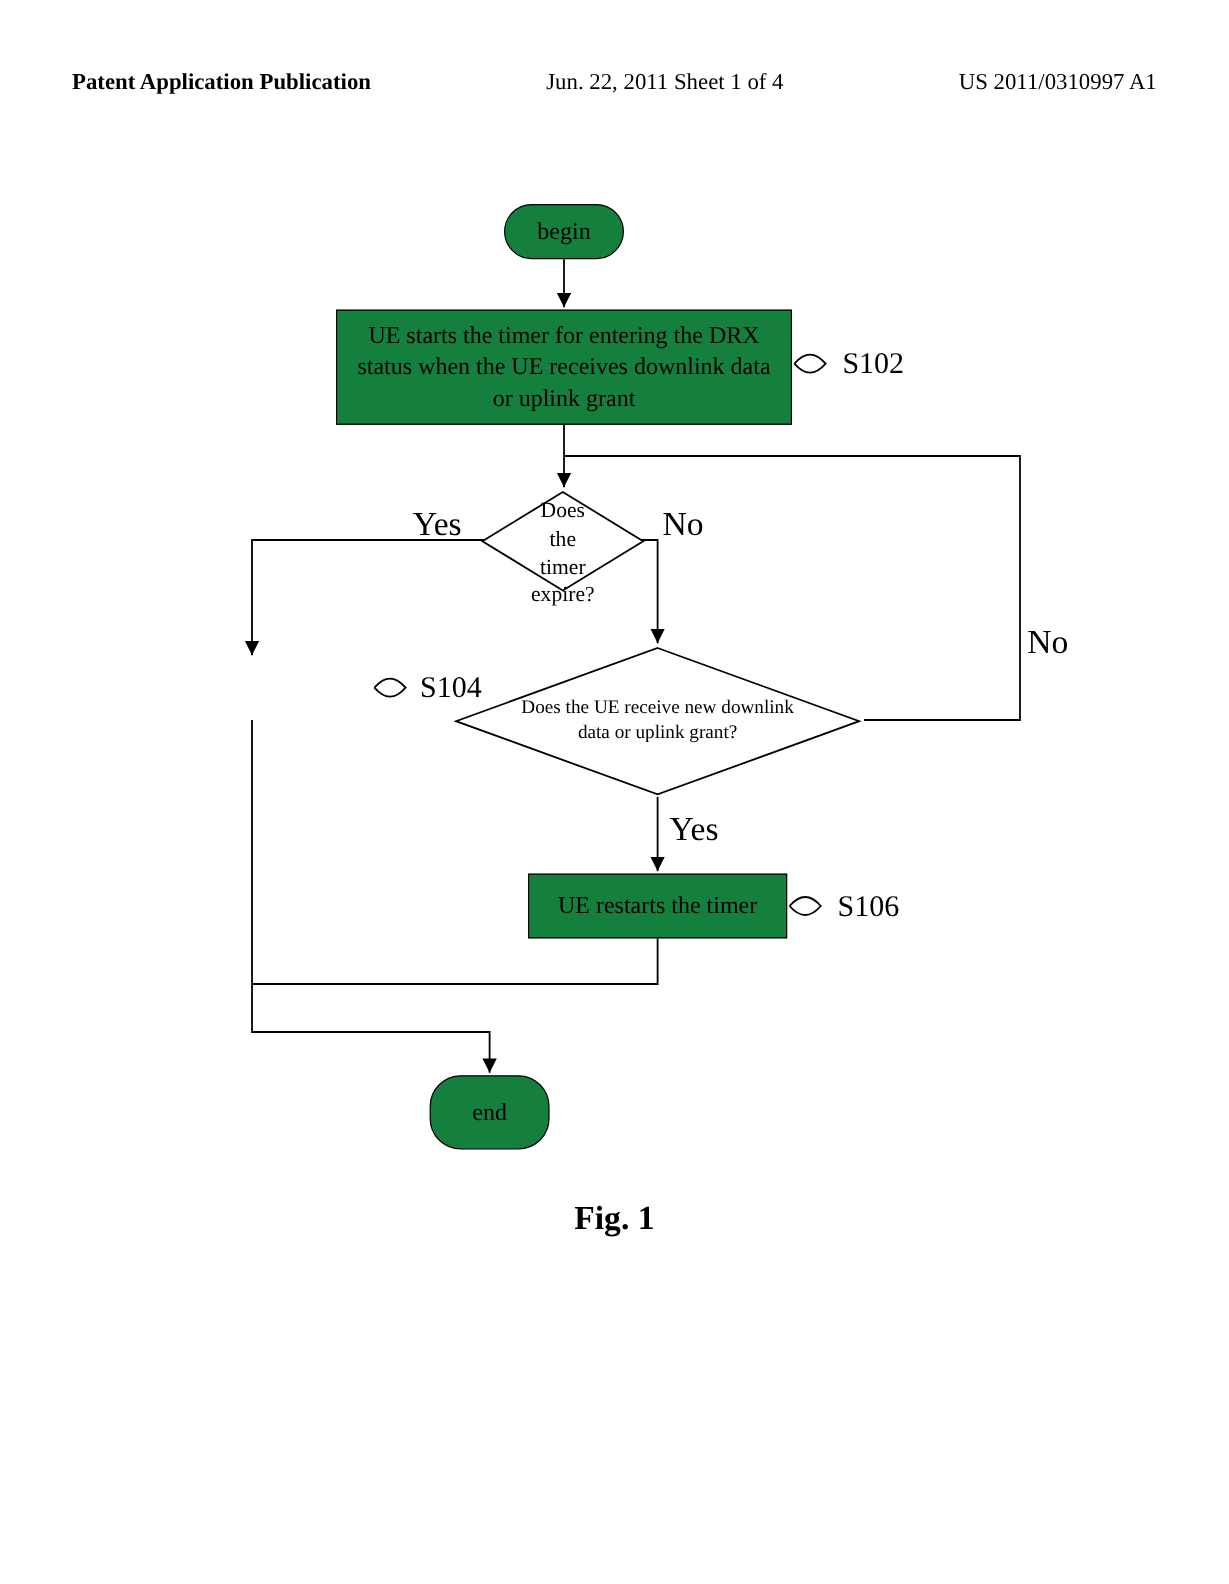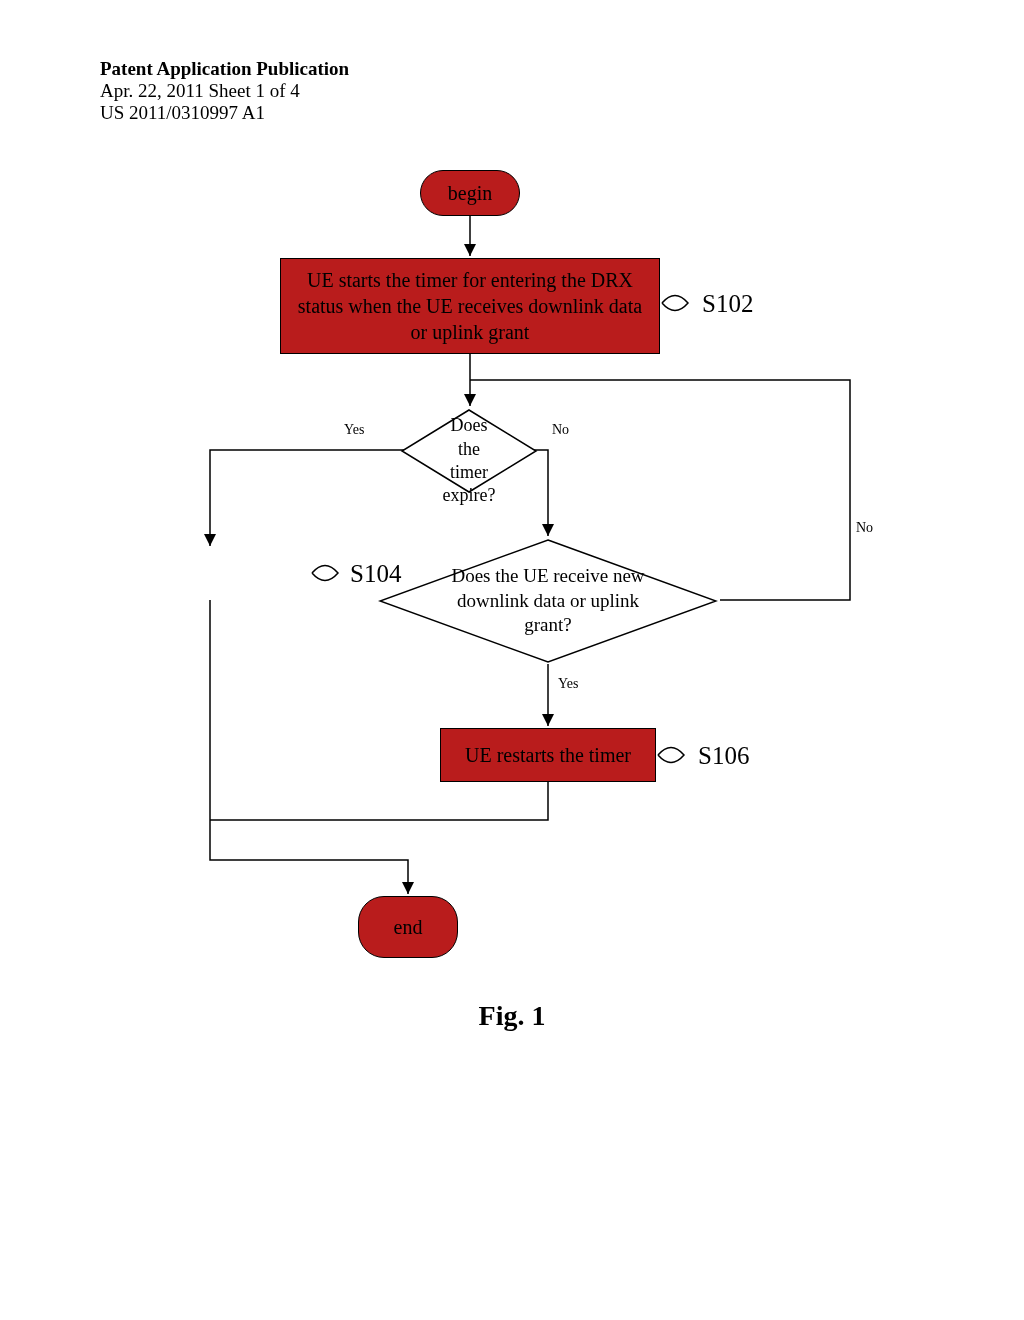--- a/index.html
+++ b/index.html
@@ -13,42 +13,41 @@
     position: relative;
   }
   .header {
     position: absolute;
     top: 58px;
     left: 0;
     width: 100%;
     display: flex;
     justify-content: space-between;
     font-size: 19px;
-    padding: 0 100px;
-    flex-direction: column;
+    padding: 0 60px;
   }
   .header .left { font-weight: bold; }
   .header .center { font-weight: normal; }
   .header .right { font-weight: normal; }
   .diagram {
     position: absolute;
     top: 160px;
     left: 0;
     width: 1024px;
     height: 900px;
   }
   .node {
     position: absolute;
     display: flex;
     align-items: center;
     justify-content: center;
     text-align: center;
     font-size: 20px;
     line-height: 1.3;
-    background: #b91c1c;
+    background: #15803d;
   }
   .terminator {
     border: 1.5px solid #000;
     border-radius: 26px;
     padding: 6px 22px;
   }
   .process {
     border: 1.5px solid #000;
     padding: 8px 16px;
   }
@@ -65,21 +64,21 @@
   .decision .dtext {
     position: relative;
     padding: 0 40px;
   }
   .label-tag {
     position: absolute;
     font-size: 25px;
   }
   .edge-label {
     position: absolute;
-    font-size: 14px;
+    font-size: 28px;
     background: transparent;
   }
   .curly {
     position: absolute;
     width: 40px;
     height: 30px;
   }
   svg.conn {
     position: absolute;
     top: 0; left: 0;
@@ -95,21 +94,21 @@
     text-align: center;
     font-size: 28px;
     font-weight: bold;
   }
 </style>
 </head>
 <body>
 
 <div class="header">
   <span class="left">Patent Application Publication</span>
-  <span class="center">Apr. 22, 2011  Sheet 1 of 4</span>
+  <span class="center">Jun. 22, 2011  Sheet 1 of 4</span>
   <span class="right">US 2011/0310997 A1</span>
 </div>
 
 <div class="diagram">
 
   <svg class="conn">
     <defs>
       <marker id="arrow" markerWidth="10" markerHeight="10" refX="8" refY="4" orient="auto">
         <path d="M0,0 L8,4 L0,8 Z" fill="#000"></path>
       </marker>
@@ -155,21 +154,21 @@
 
   <svg class="curly" style="left:310px; top:398px;">
     <path d="M2,15 Q15,0 28,15 Q15,30 2,15" fill="none" stroke="#000" stroke-width="1.5"></path>
   </svg>
   <div class="label-tag" style="left:350px; top:400px;">S104</div>
 
   <div class="node decision" style="left:378px; top:378px; width:340px; height:126px;">
     <svg viewBox="0 0 340 126" preserveAspectRatio="none">
       <polygon points="170,2 338,63 170,124 2,63" fill="#fff" stroke="#000" stroke-width="1.5"></polygon>
     </svg>
-    <div class="dtext" style="font-size:19px; padding:0 55px;font-family:Liberation Serif, serif;">Does the UE receive new downlink data or uplink grant?</div>
+    <div class="dtext" style="font-size:16px; padding:0 55px;font-family:Liberation Serif, serif;">Does the UE receive new downlink data or uplink grant?</div>
   </div>
   <div class="edge-label" style="left:856px; top:360px;">No</div>
   <div class="edge-label" style="left:558px; top:516px;">Yes</div>
 
   <div class="node process" style="left:440px; top:568px; width:216px; height:54px;">
     <span>UE restarts the timer</span>
   </div>
   <svg class="curly" style="left:656px; top:580px;">
     <path d="M2,15 Q15,0 28,15 Q15,30 2,15" fill="none" stroke="#000" stroke-width="1.5"></path>
   </svg>

